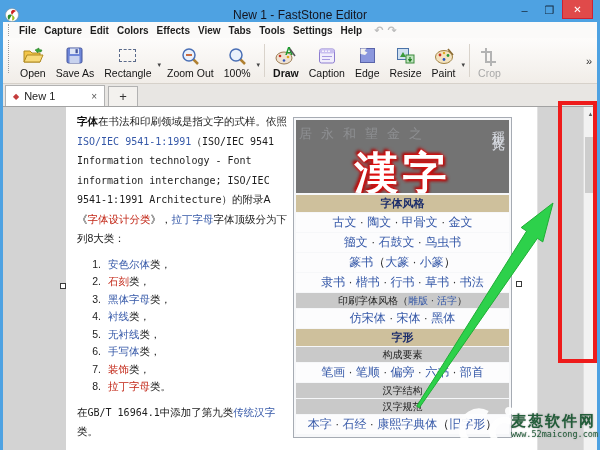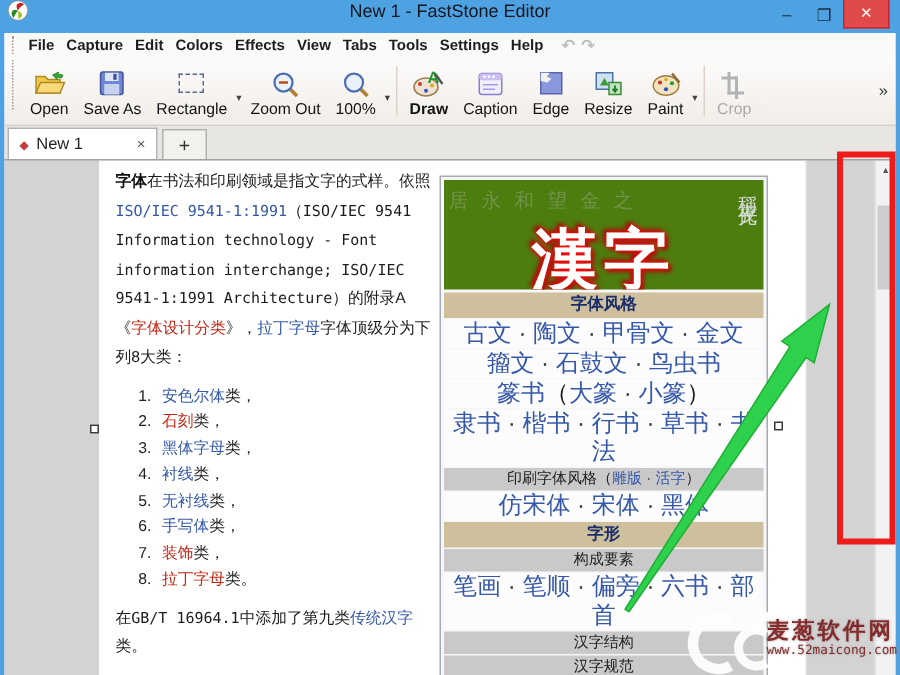--- a/index.html
+++ b/index.html
@@ -4,21 +4,21 @@
 <style>
   * { margin:0; padding:0; box-sizing:border-box; }
   html,body { background:#888; }
   .window{
     position:relative; width:600px; height:450px; overflow:hidden;
     font-family:"Liberation Sans","DejaVu Sans",sans-serif; background:#d3d3d3;
   }
   
   .titlebar{
     position:absolute; top:0; left:0; right:0; height:22px;
-    background:#4ea2e2; display:flex; align-items:flex-start;
+    background:#4ea2e2; display:flex; align-items:flex-end;
   }
   .app-icon{ margin-left:5px; width:14px; height:14px; }
   .title-text{
     position:absolute; left:0; right:0; text-align:center;
     font-size:12px; color:#15151f; font-weight:500; pointer-events:none;
   }
   .win-controls{ margin-left:auto; display:flex; align-items:flex-start; height:100%; z-index:2; }
   .win-btn{ width:25px; height:20px; display:flex; align-items:center; justify-content:center;
     font-size:11px; color:#15283a; cursor:default; }
   .win-btn.close{ width:31px; height:19px; background:#e04a4a; color:#fff; margin-right:7px;
@@ -89,58 +89,58 @@
   .run-redlink{ color:#c22616; }
   .run-code{ font-family:"DejaVu Sans Mono","Liberation Mono",monospace; font-size:10px; color:#1c1c1c; }
   .run-codelink{ font-family:"DejaVu Sans Mono","Liberation Mono",monospace; font-size:10px; color:#3558a8; }
   .run-sep{ color:#333; }
   .run-hdr{ color:#1c2d6b; font-weight:bold; }
   
   .infobox{
     position:absolute; left:227px; top:10px; width:219px;
     border:1px solid #a6abb3; background:#f6f7f9; padding:2px;
   }
-  .ibx-img{ position:relative; height:73px; background:#4d7c0f; overflow:hidden; margin-bottom:2px; }
+  .ibx-img{ position:relative; height:73px; background:#737373; overflow:hidden; margin-bottom:2px; }
   .hz-main{
     position:absolute; left:0; right:0; top:24px; text-align:center;
     font-family:"Liberation Serif","DejaVu Serif",serif; font-size:44px; font-weight:bold;
     color:#fff; letter-spacing:4px;
     text-shadow:0 0 2px #e00,0 0 4px #f22,2px 2px 3px #900,-2px -2px 3px #900;
   }
   .hz-right{
     position:absolute; right:2px; top:1px; writing-mode:vertical-rl;
     color:#e8ecf4; font-size:13px; opacity:.85; letter-spacing:3px;
     font-family:"Liberation Serif","DejaVu Serif",serif;
   }
   .hz-faint{
     position:absolute; left:3px; top:2px; right:22px; color:#cfd4de; opacity:.28;
     font-size:13px; letter-spacing:9px; line-height:24px; overflow:hidden; height:70px;
     font-family:"Liberation Serif","DejaVu Serif",serif;
   }
   .ibx-row{ margin-bottom:1px; }
   .row-header{ background:#cec09c; text-align:center; font-size:11px; line-height:17px; }
-  .row-links{ background:#fcfcfd; text-align:center; font-size:16px; line-height:19px; }
+  .row-links{ background:#fcfcfd; text-align:center; font-size:12px; line-height:19px; }
   .row-sub{ background:#c9c9c9; text-align:center; font-size:10px; line-height:15px; color:#111; }
   
   .vscroll{ position:absolute; top:0; bottom:0; right:0; width:14px; background:#f2f2f2; border-left:1px solid #dedede; }
   .scroll-up{ height:14px; display:flex; align-items:center; justify-content:center; font-size:6px; color:#5a5a5a; }
   .scroll-thumb{ position:absolute; left:1px; right:1px; top:30px; height:56px; background:#cdcdcd; }
   
   .img-handle{ position:absolute; width:6px; height:6px; background:#fff; border:1px solid #3a3a3a; z-index:5; }
   .img-handle.left{ left:57px; top:176px; }
   .img-handle.right{ left:513px; top:174px; }
   
   .red-annotation{
     position:absolute; left:558px; top:101px; width:39px; height:262px;
     border:4px solid #ee1b1b; z-index:40; pointer-events:none;
   }
   .arrow-overlay{ position:absolute; left:0; top:0; width:600px; height:450px; z-index:50; pointer-events:none; }
   
   .watermark{ position:absolute; right:0; bottom:-2px; z-index:60; display:flex; align-items:center; opacity:.93; pointer-events:none; }
-  .wm-text{ color:#7f1d1d; display:flex; flex-direction:column; line-height:1.15; margin-left:-10px; padding-right:2px; text-shadow:0 0 2px #9a9a9a; }
+  .wm-text{ color:#14532d; display:flex; flex-direction:column; line-height:1.15; margin-left:-10px; padding-right:2px; text-shadow:0 0 2px #9a9a9a; }
   .wm-site{ font-size:15px; font-weight:bold; letter-spacing:2px; }
   .wm-url{ font-size:8.5px; font-family:"DejaVu Sans Mono","Liberation Mono",monospace; letter-spacing:0; }
 </style>
 </head>
 <body>
 
 <div class="window">
 
   <div class="titlebar">
     <svg class="app-icon" viewBox="0 0 14 14">

